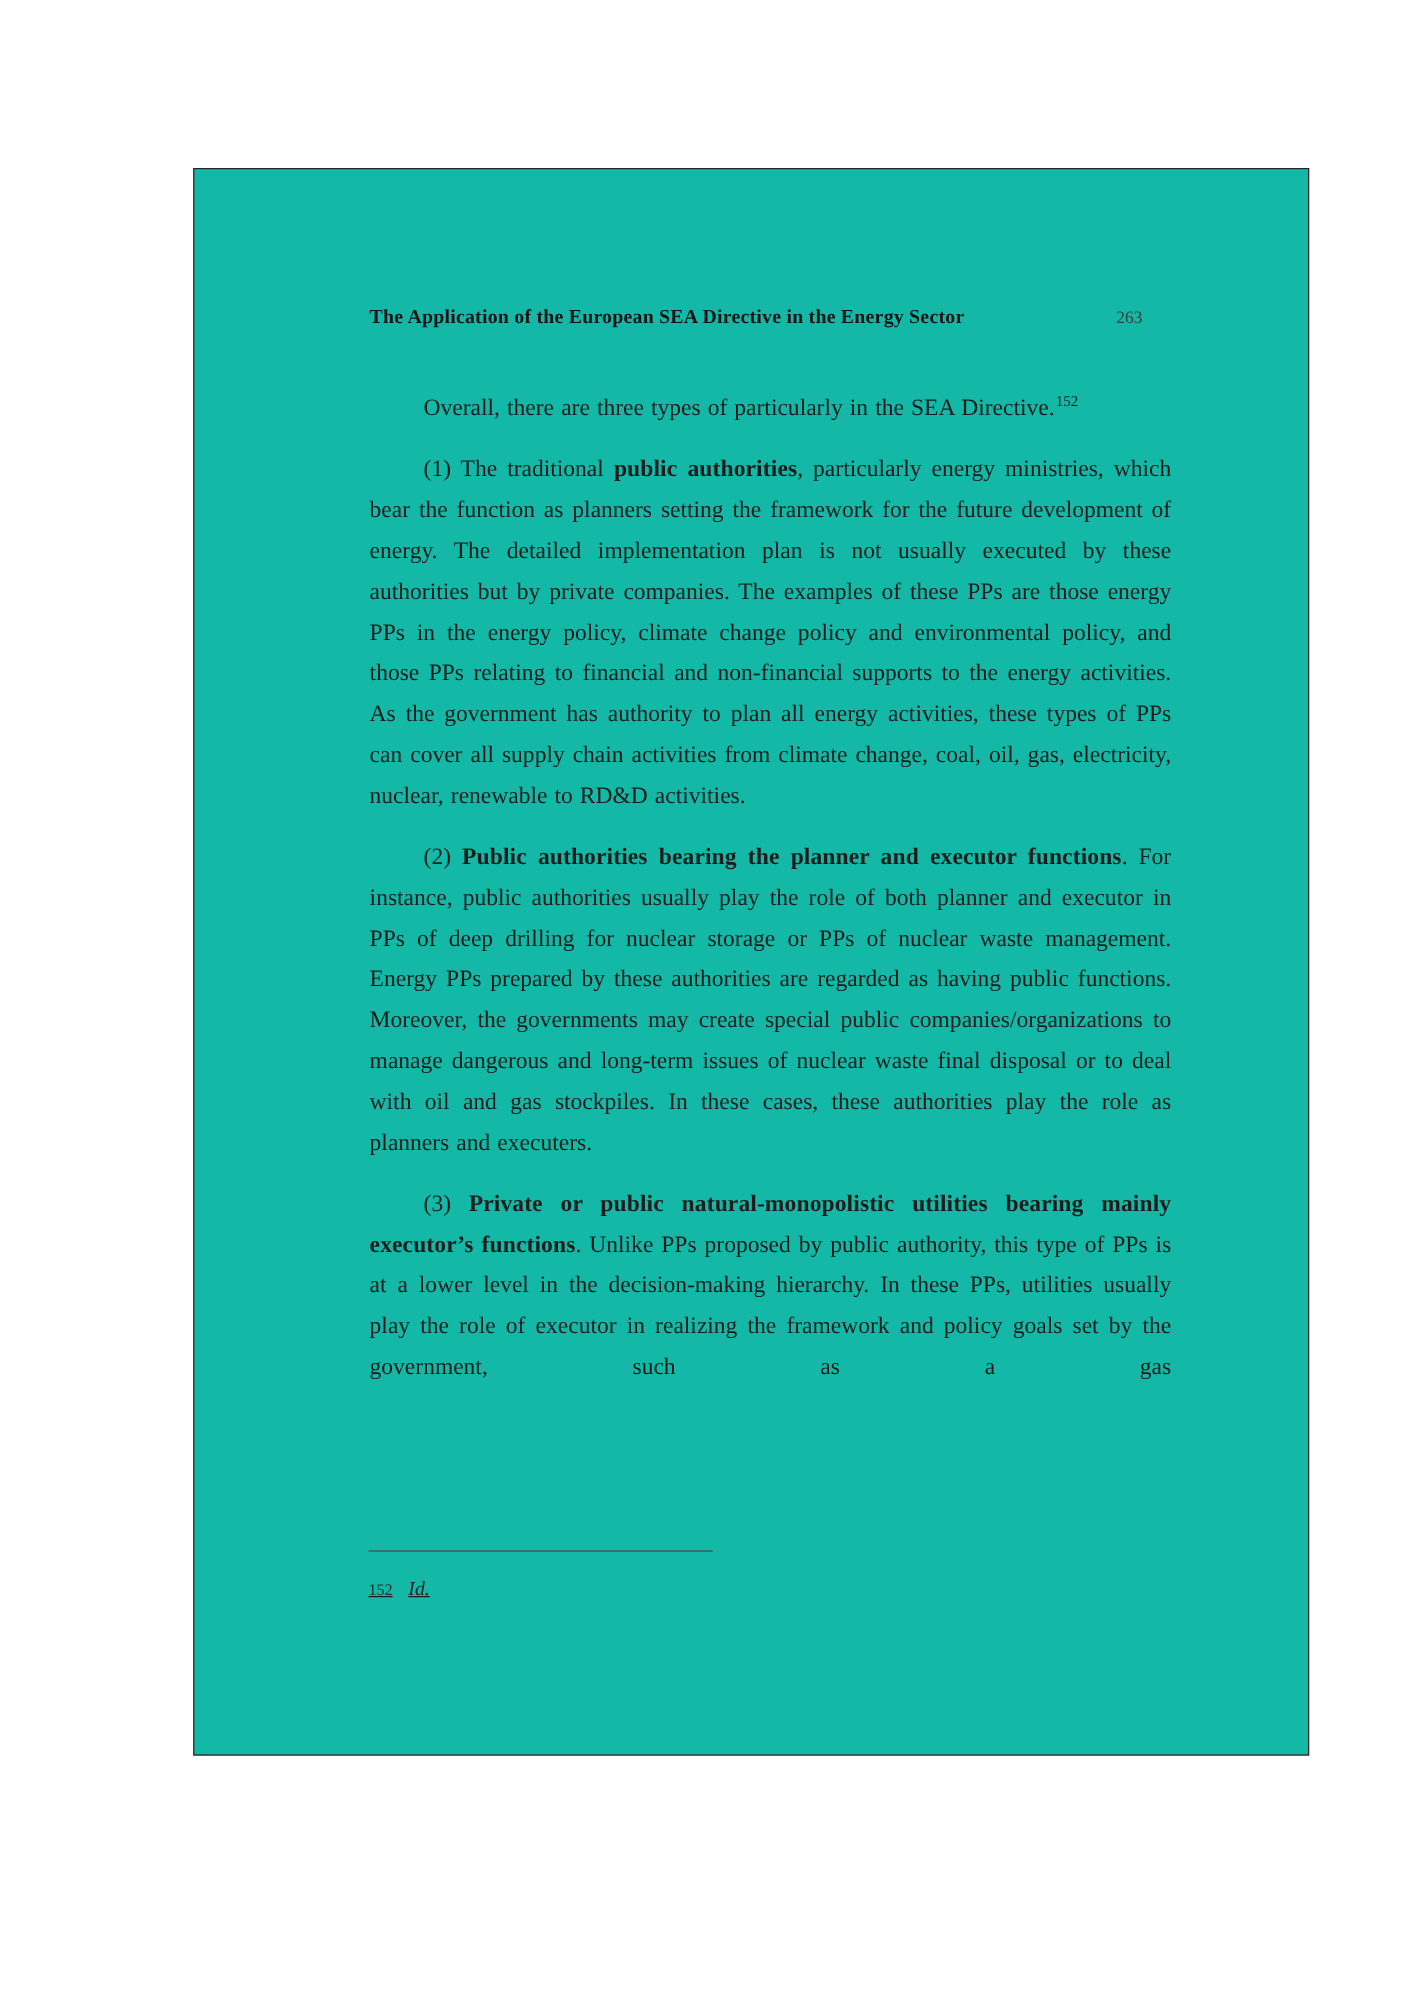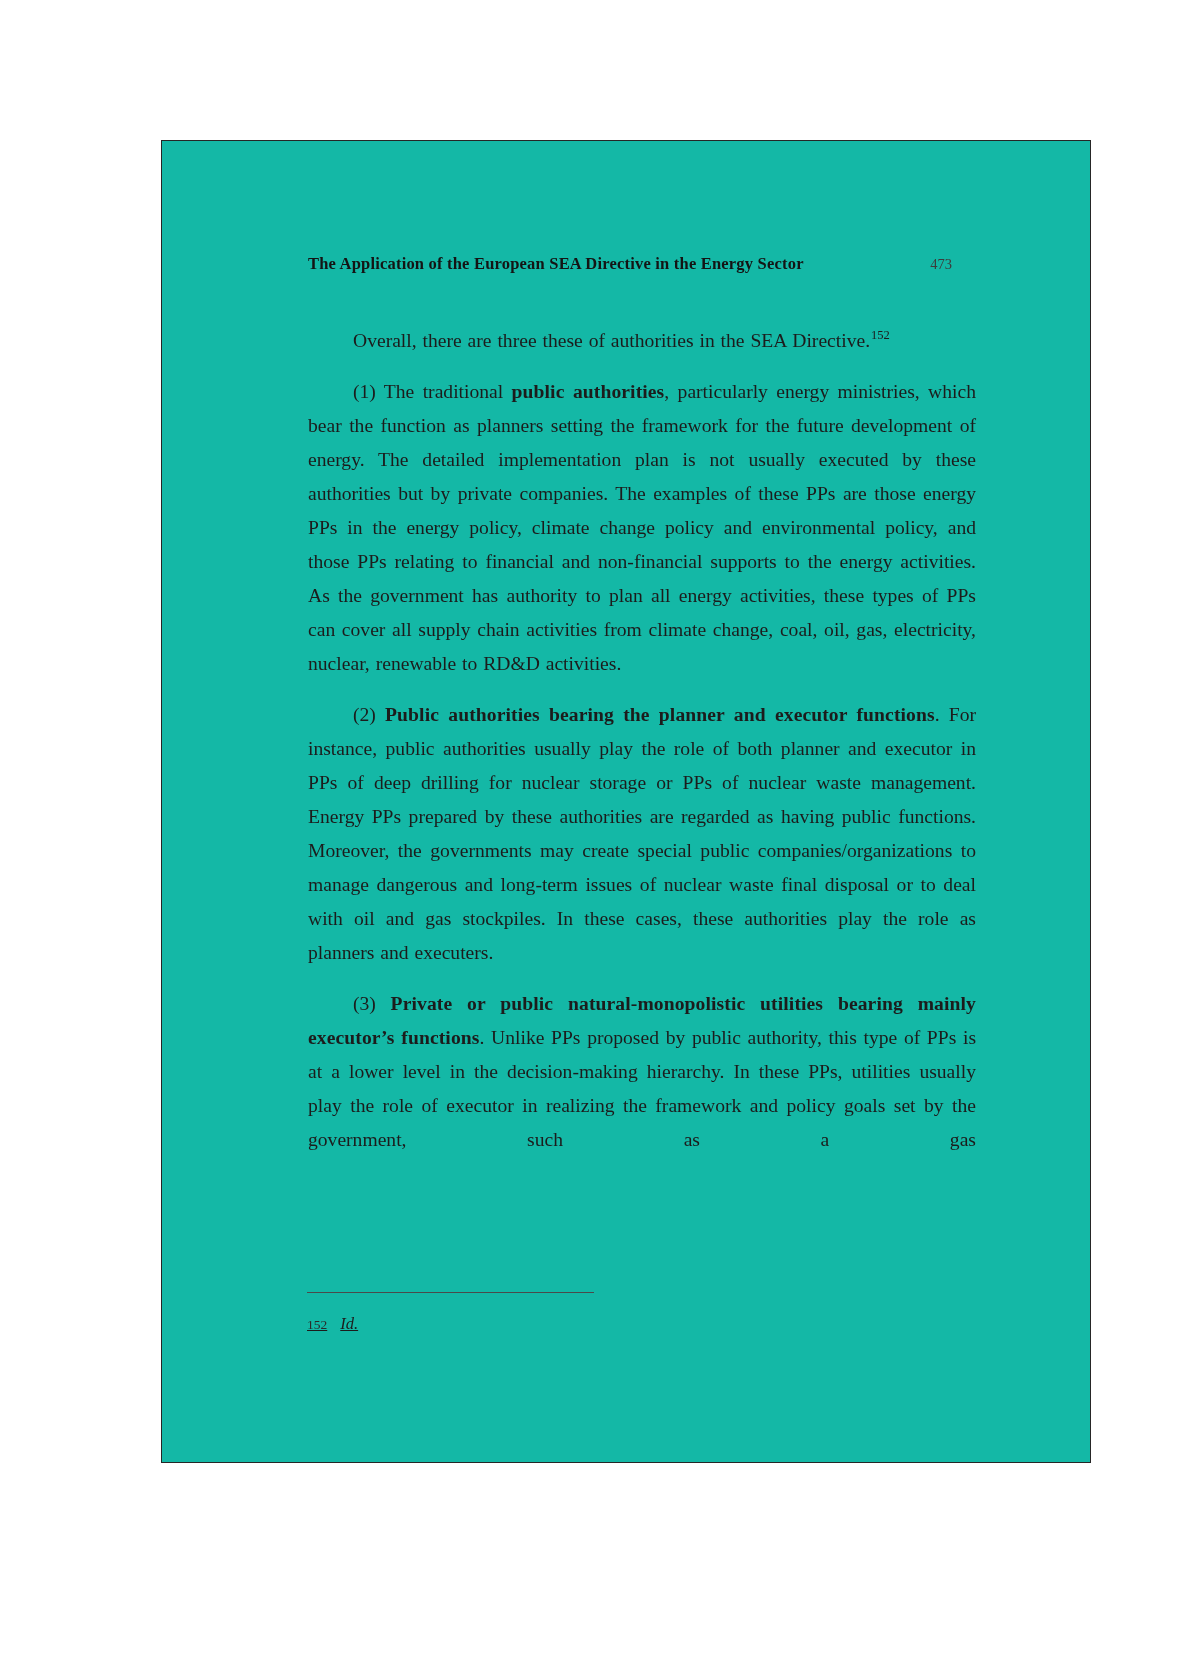--- a/index.html
+++ b/index.html
@@ -100,25 +100,25 @@
   }
 </style>
 </head>
 <body>
 
 <div class="canvas">
   <div class="page">
 
     <div class="running-header">
       <span class="header-title">The Application of the European SEA Directive in the Energy Sector</span>
-      <span class="page-number">473</span>
+      <span class="page-number">263</span>
     </div>
 
     <div class="content">
-      <p><span>Overall, there are three these of authorities in the SEA Directive.</span><sup class="fn-ref">152</sup></p>
+      <p><span>Overall, there are three types of particularly in the SEA Directive.</span><sup class="fn-ref">152</sup></p>
 
       <p><span>(1) The traditional </span><b>public authorities</b><span>, particularly energy ministries, which bear the function as planners setting the framework for the future development of energy. The detailed implementation plan is not usually executed by these authorities but by private companies. The examples of these PPs are those energy PPs in the energy policy, climate change policy and environmental policy, and those PPs relating to financial and non-financial supports to the energy activities. As the government has authority to plan all energy activities, these types of PPs can cover all supply chain activities from climate change, coal, oil, gas, electricity, nuclear, renewable to RD&amp;D activities.</span></p>
 
       <p><span>(2) </span><b>Public authorities bearing the planner and executor functions</b><span>. For instance, public authorities usually play the role of both planner and executor in PPs of deep drilling for nuclear storage or PPs of nuclear waste management. Energy PPs prepared by these authorities are regarded as having public functions. Moreover, the governments may create special public companies/organizations to manage dangerous and long-term issues of nuclear waste final disposal or to deal with oil and gas stockpiles. In these cases, these authorities play the role as planners and executers.</span></p>
 
       <p class="continued"><span>(3) </span><b>Private or public natural-monopolistic utilities bearing mainly executor’s functions</b><span>. Unlike PPs proposed by public authority, this type of PPs is at a lower level in the decision-making hierarchy. In these PPs, utilities usually play the role of executor in realizing the framework and policy goals set by the government, such as a gas</span></p>
     </div>
 
     <div class="footnote-area">
       <div class="footnote-rule"></div>

